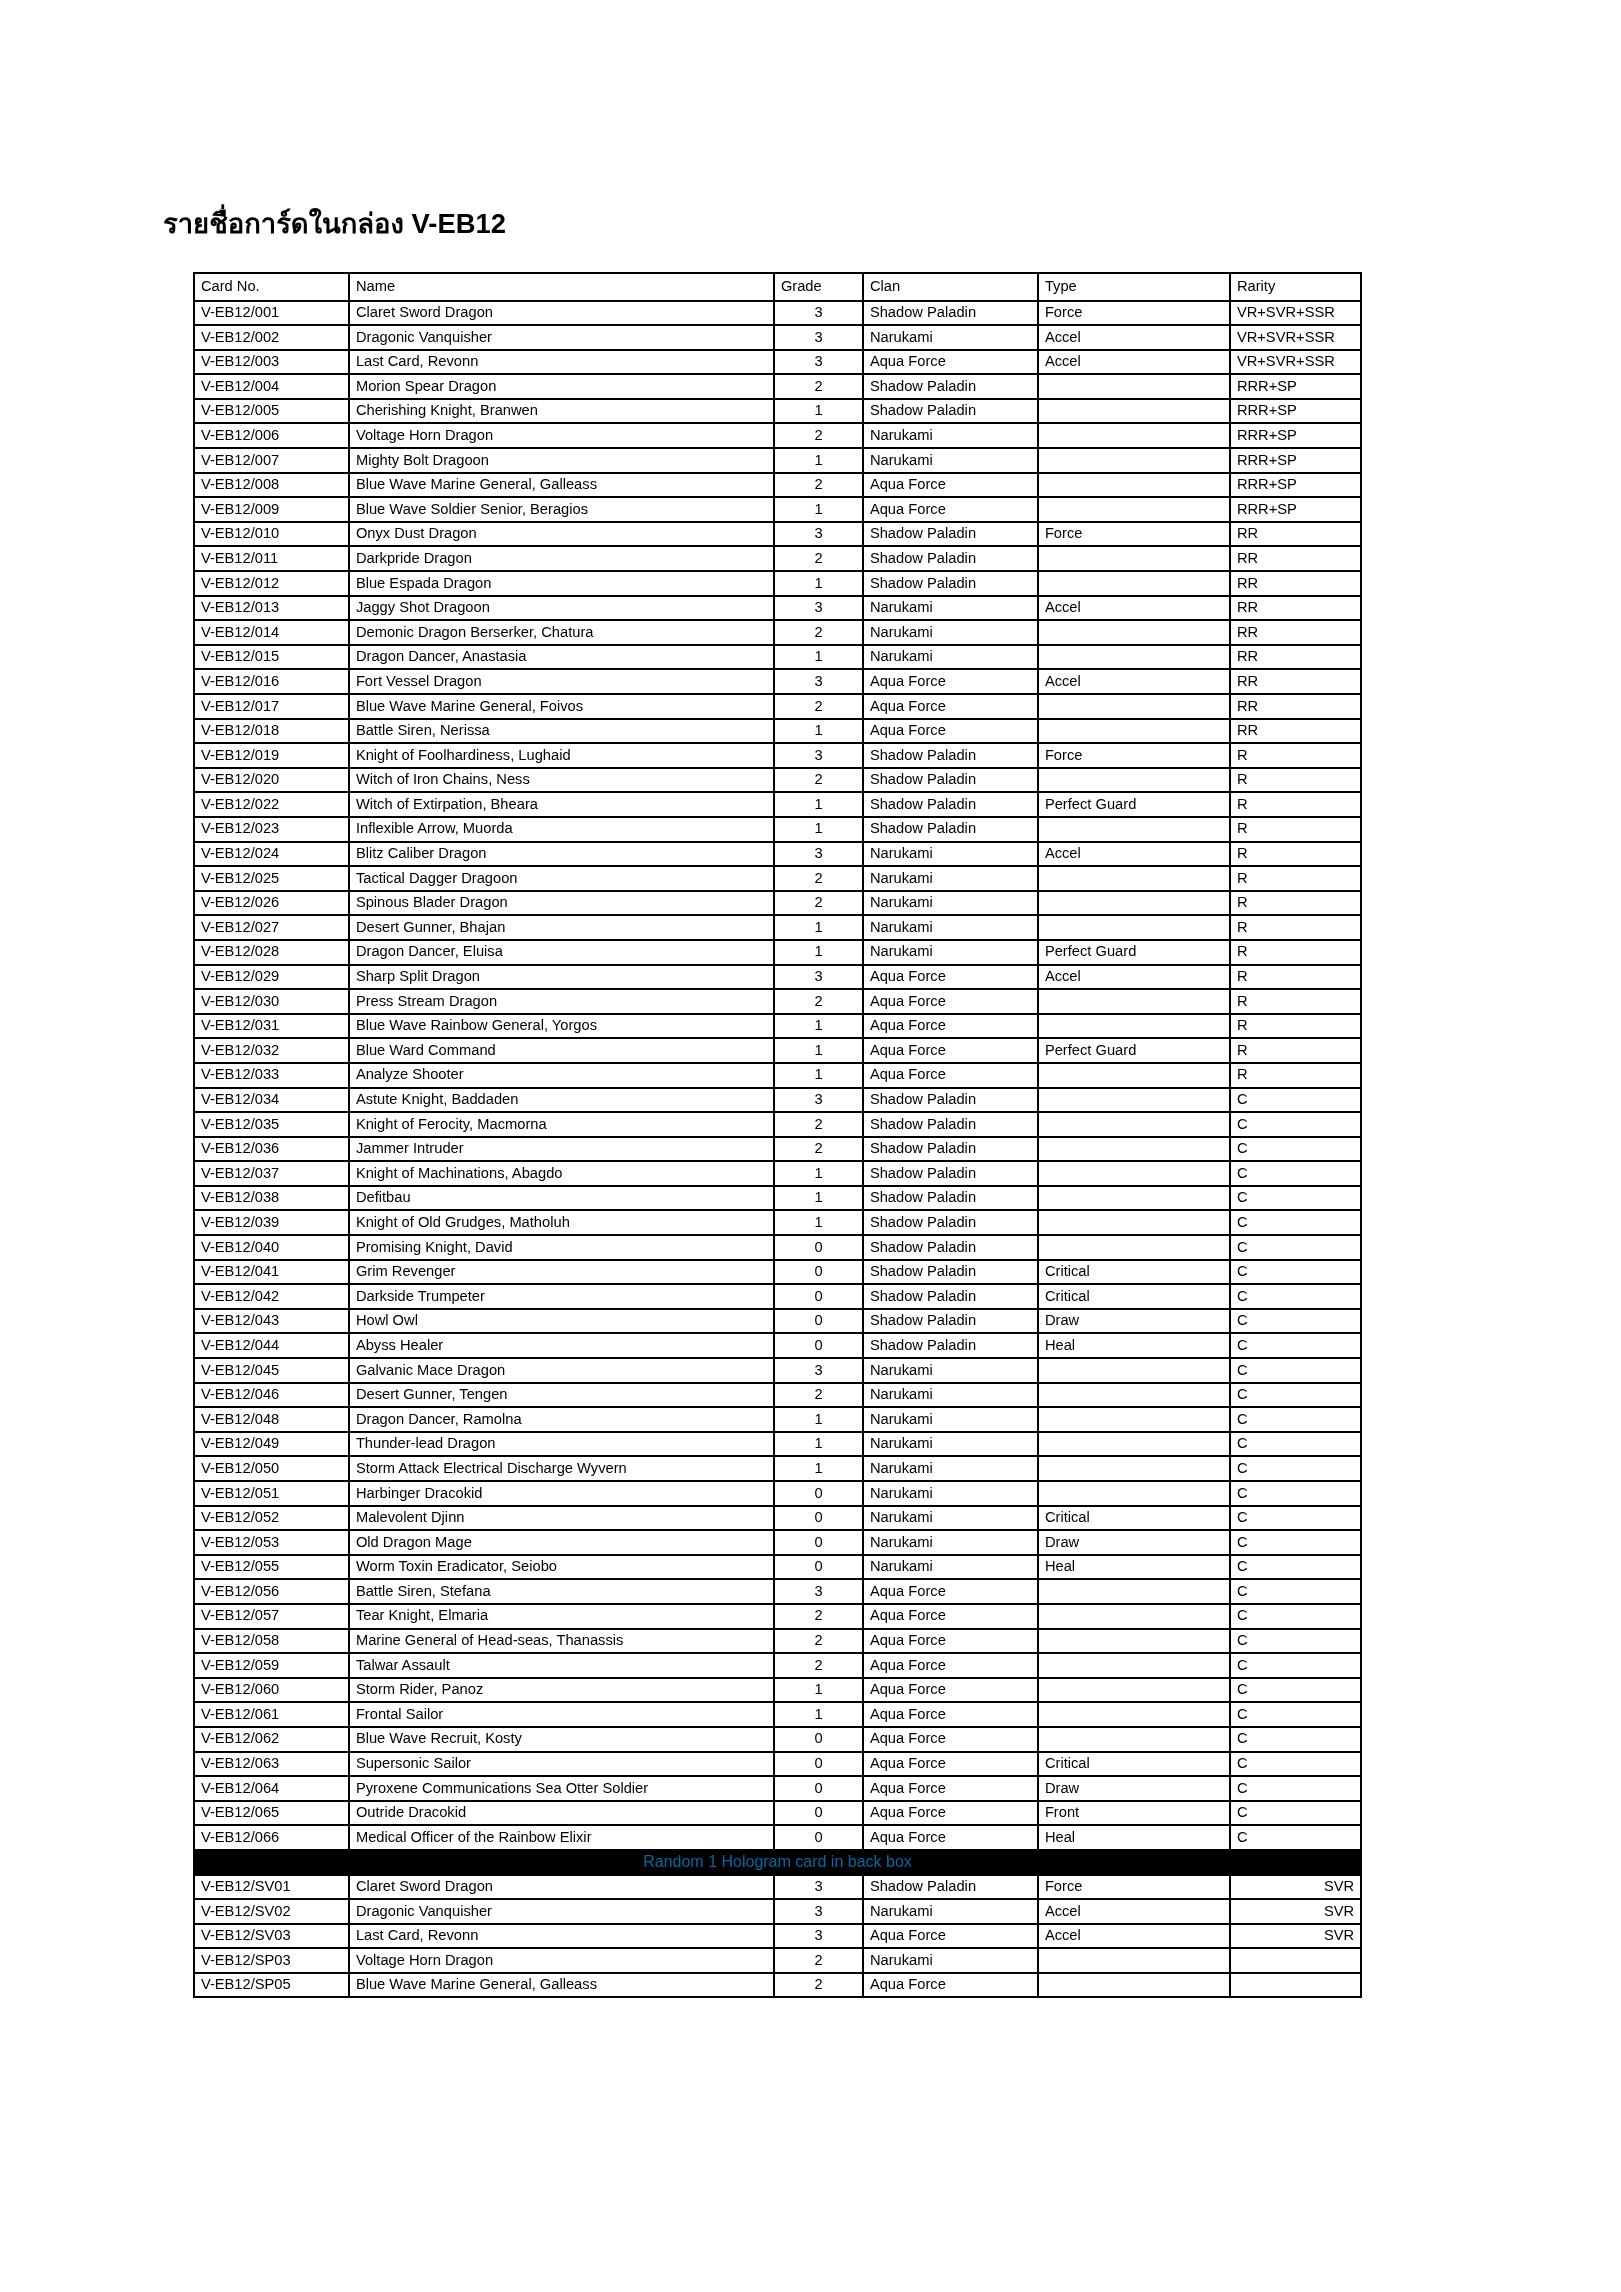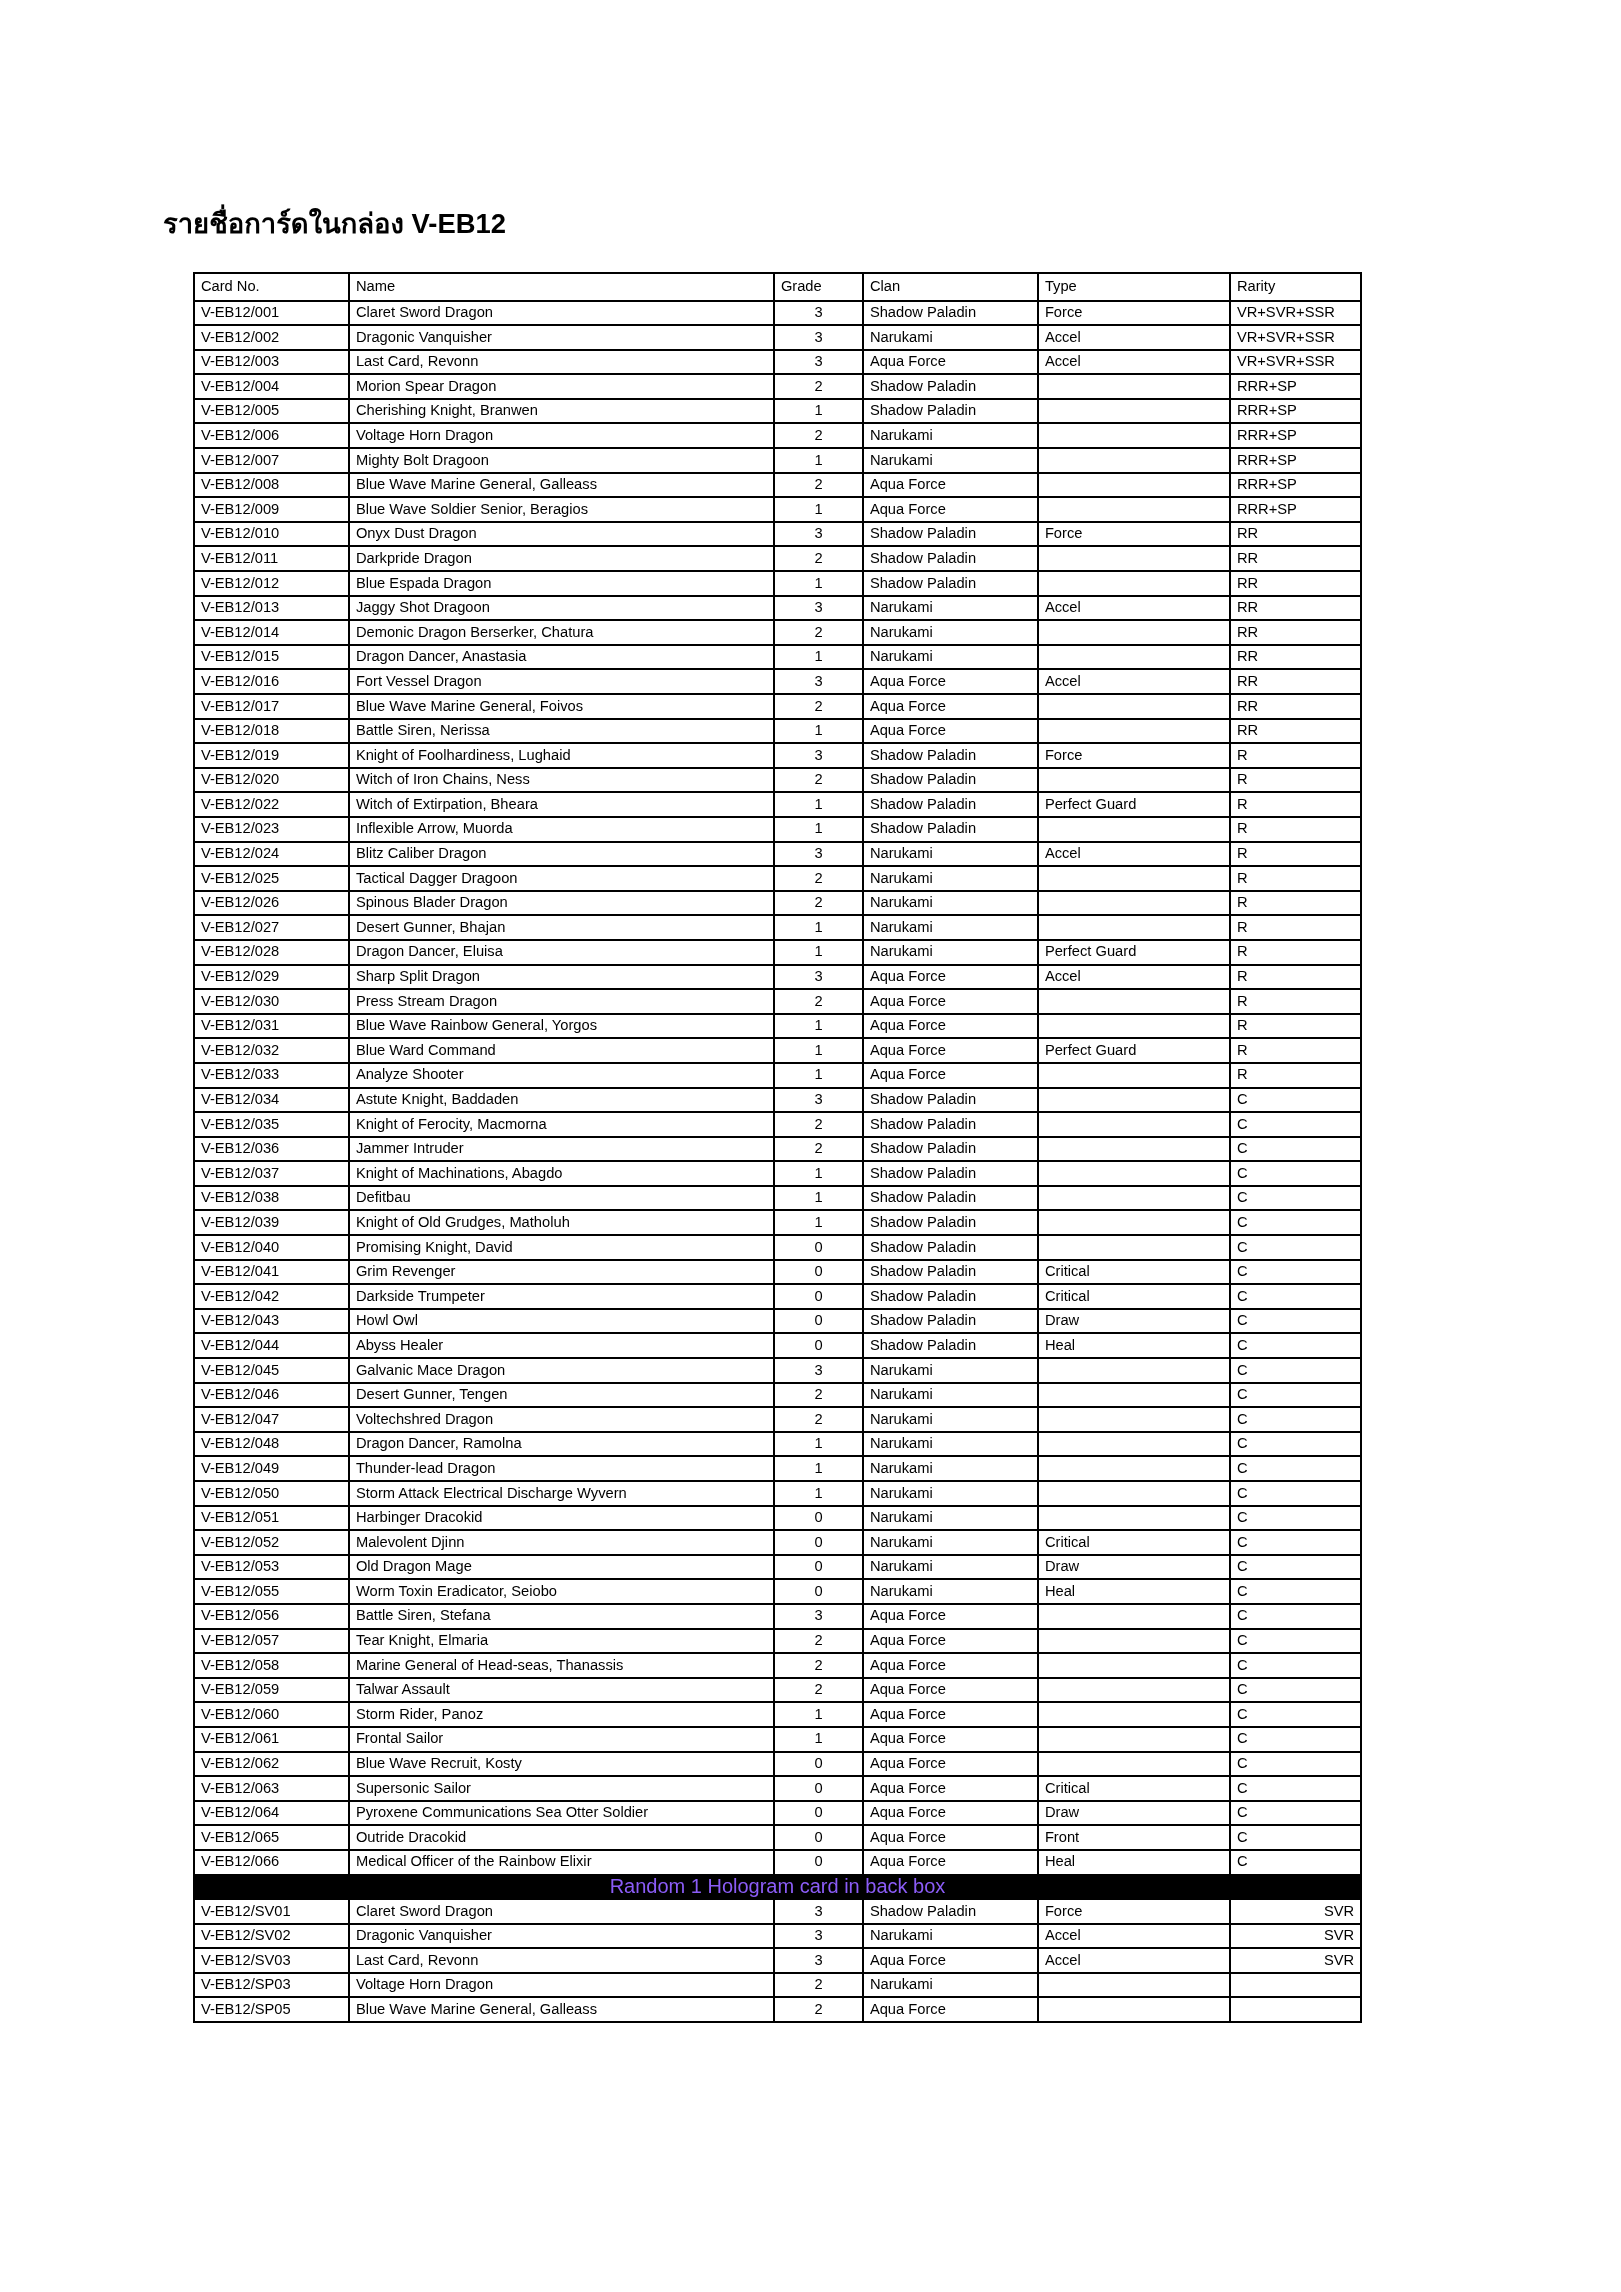--- a/index.html
+++ b/index.html
@@ -35,23 +35,23 @@
     font-weight:normal;
     white-space:nowrap;
     overflow:hidden;
     vertical-align:middle;
   }
   .card-table thead th{height:23.5px;}
   .card-table td.col-grade{text-align:center;}
   .card-table td.center{text-align:right;}
   .card-table td.section{
     background:#000000;
-    color:#8b5cf6;
+    color:#0369a1;
     text-align:center;
-    font-size:20px;
+    font-size:16px;
   }
 </style>
 </head>
 <body>
 
 <h1 class="page-title">รายชื่อการ์ดในกล่อง V-EB12</h1>
 
 <table class="card-table">
   <colgroup>
     <col style="width:155px">
@@ -426,28 +426,20 @@
       </tr>
       <tr>
         <td class="col-card-no">V-EB12/046</td>
         <td class="col-name">Desert Gunner, Tengen</td>
         <td class="col-grade">2</td>
         <td class="col-clan">Narukami</td>
         <td class="col-type"></td>
         <td class="col-rarity">C</td>
       </tr>
       <tr>
-        <td class="col-card-no">V-EB12/047</td>
-        <td class="col-name">Voltechshred Dragon</td>
-        <td class="col-grade">2</td>
-        <td class="col-clan">Narukami</td>
-        <td class="col-type"></td>
-        <td class="col-rarity">C</td>
-      </tr>
-      <tr>
         <td class="col-card-no">V-EB12/048</td>
         <td class="col-name">Dragon Dancer, Ramolna</td>
         <td class="col-grade">1</td>
         <td class="col-clan">Narukami</td>
         <td class="col-type"></td>
         <td class="col-rarity">C</td>
       </tr>
       <tr>
         <td class="col-card-no">V-EB12/049</td>
         <td class="col-name">Thunder-lead Dragon</td>

